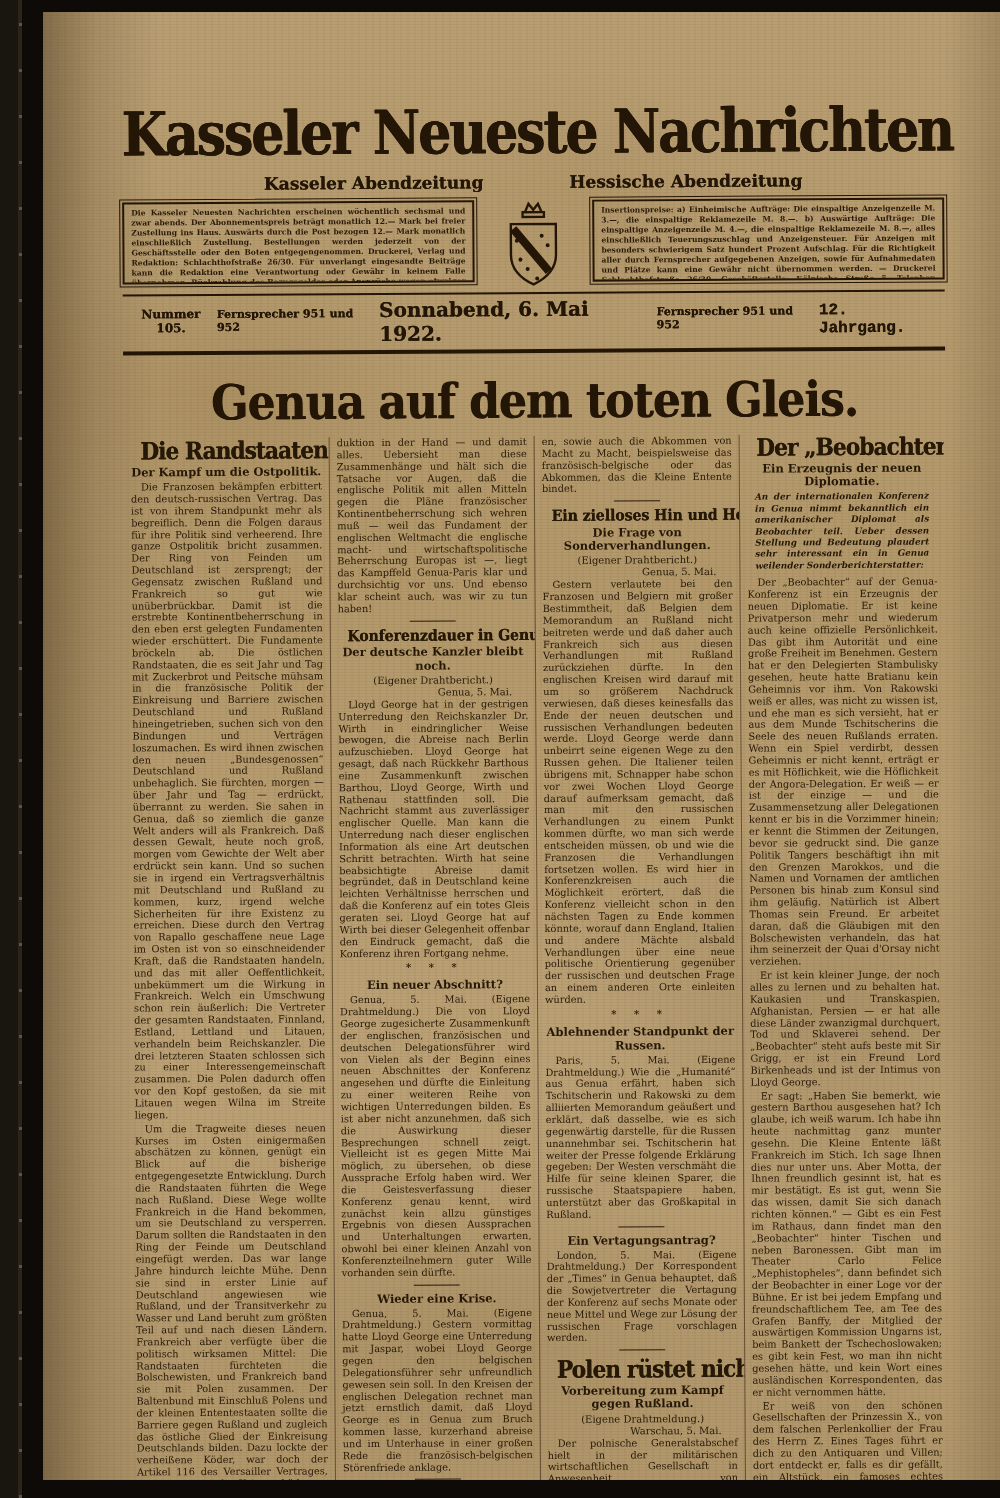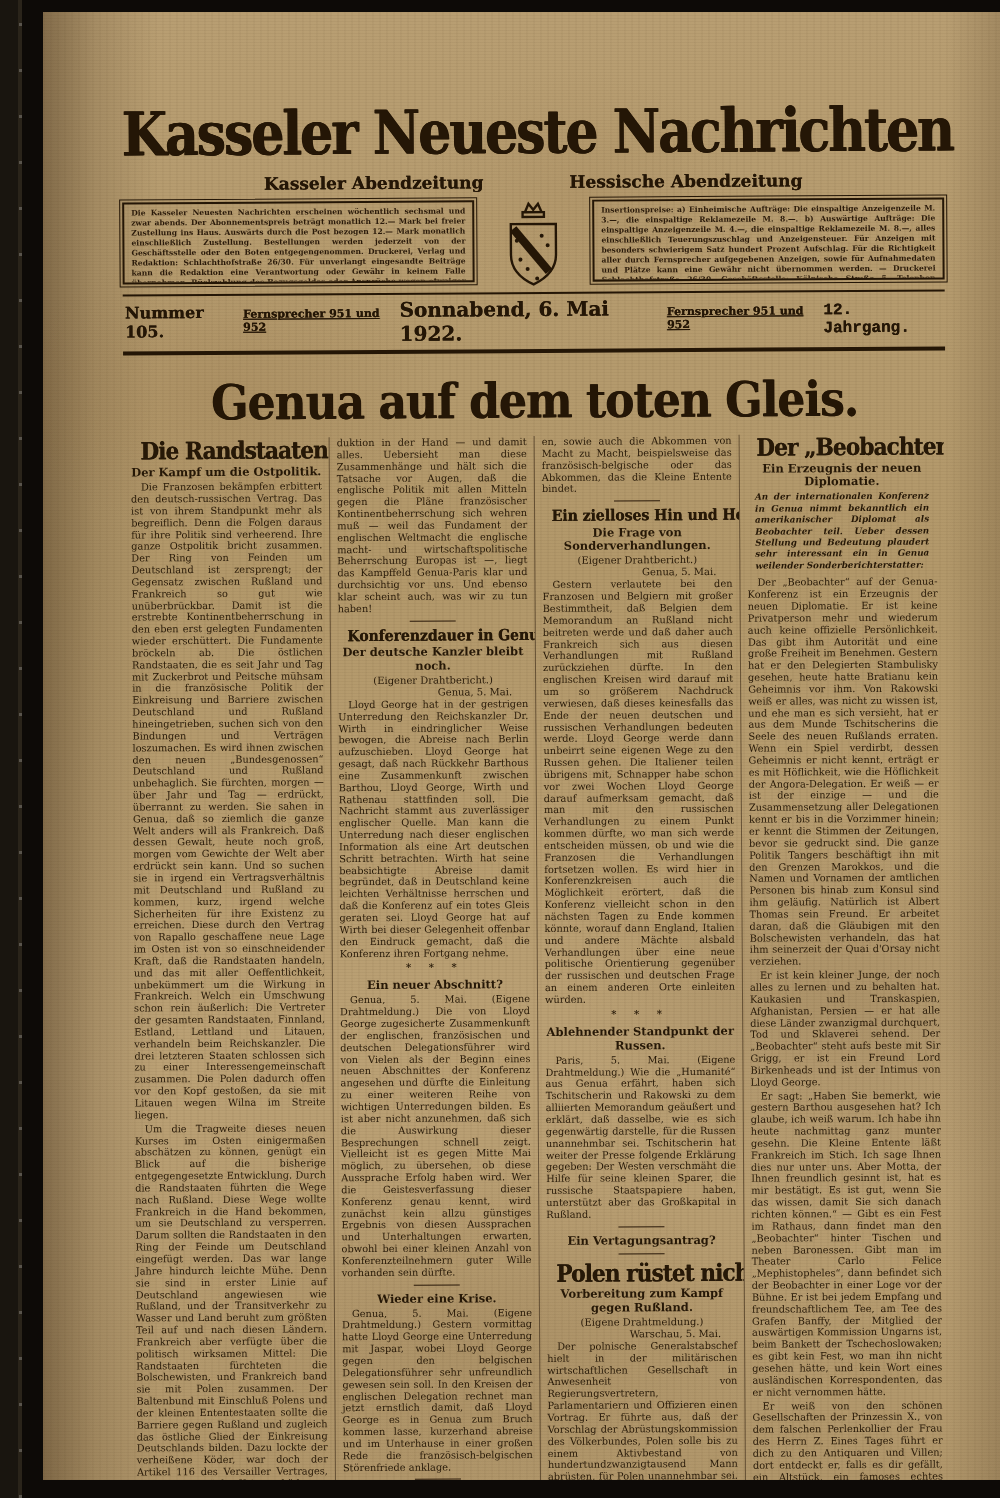--- a/index.html
+++ b/index.html
@@ -51,22 +51,22 @@
     border:2px solid #241606;outline:1px solid #241606;outline-offset:2px;
     padding:4px 7px;font-size:7.6px;line-height:1.32;text-align:justify;
     font-weight:bold;overflow:hidden;color:#2a1a0a;
   }
   
   .datebar{
     margin-top:10px;border-top:2px solid #241606;border-bottom:4px solid #241606;
     padding:3px 2px 4px;display:flex;align-items:baseline;justify-content:space-between;
     text-shadow:.3px 0 0 currentColor;
   }
-  .datebar .num{font-size:16px;font-weight:bold;}
-  .datebar .phone{font-size:11px;font-weight:bold;text-decoration:underline;}
+  .datebar .num{font-size:12px;font-weight:bold;text-align:center;}
+  .datebar .phone{font-size:11px;font-weight:bold;}
   .datebar .date{font-size:20px;font-weight:bold;}
   .datebar .vol{font-size:16px;font-weight:bold;font-family:Liberation Mono, monospace;}
 
   
   .bighead{
     text-align:center;font-size:44px;font-weight:bold;letter-spacing:-1px;
     margin:22px 0 10px;transform:scaleY(1.1);
     text-shadow:.6px 0 0 currentColor;
   }
 
@@ -169,20 +169,21 @@
           <div class="blk b-headline">Ein zielloses Hin und Her.</div>
           <div class="blk b-subhead">Die Frage von Sonderverhandlungen.</div>
           <div class="blk b-credit">(Eigener Drahtbericht.)</div>
           <div class="blk b-dateline">Genua, 5. Mai.</div>
           <div class="blk b-para">Gestern verlautete bei den Franzosen und Belgiern mit großer Bestimmtheit, daß Belgien dem Memorandum an Rußland nicht beitreten werde und daß daher auch Frankreich sich aus diesen Verhandlungen mit Rußland zurückziehen dürfte. In den englischen Kreisen wird darauf mit um so größerem Nachdruck verwiesen, daß dieses keinesfalls das Ende der neuen deutschen und russischen Verhandlungen bedeuten werde. Lloyd George werde dann unbeirrt seine eigenen Wege zu den Russen gehen. Die Italiener teilen übrigens mit, Schnapper habe schon vor zwei Wochen Lloyd George darauf aufmerksam gemacht, daß man mit den russischen Verhandlungen zu einem Punkt kommen dürfte, wo man sich werde entscheiden müssen, ob und wie die Franzosen die Verhandlungen fortsetzen wollen. Es wird hier in Konferenzkreisen auch die Möglichkeit erörtert, daß die Konferenz vielleicht schon in den nächsten Tagen zu Ende kommen könnte, worauf dann England, Italien und andere Mächte alsbald Verhandlungen über eine neue politische Orientierung gegenüber der russischen und deutschen Frage an einem anderen Orte einleiten würden.</div>
           <div class="blk b-stars">* * *</div>
           <div class="blk b-minihead">Ablehnender Standpunkt der Russen.</div>
           <div class="blk b-para">Paris, 5. Mai. (Eigene Drahtmeldung.) Wie die „Humanité“ aus Genua erfährt, haben sich Tschitscherin und Rakowski zu dem alliierten Memorandum geäußert und erklärt, daß dasselbe, wie es sich gegenwärtig darstelle, für die Russen unannehmbar sei. Tschitscherin hat weiter der Presse folgende Erklärung gegeben: Der Westen verschmäht die Hilfe für seine kleinen Sparer, die russische Staatspapiere haben, unterstützt aber das Großkapital in Rußland.</div>
           <div class="blk b-rule"></div>
           <div class="blk b-minihead">Ein Vertagungsantrag?</div>
+          <div class="blk b-para">London, 5. Mai. (Eigene Drahtmeldung.) Der Korrespondent der „Times“ in Genua behauptet, daß die Sowjetvertreter die Vertagung der Konferenz auf sechs Monate oder neue Mittel und Wege zur Lösung der russischen Frage vorschlagen werden.</div>
           <div class="blk b-rule"></div>
           <div class="blk b-headline xl">Polen rüstet nicht ab.</div>
           <div class="blk b-subhead">Vorbereitung zum Kampf gegen Rußland.</div>
           <div class="blk b-credit">(Eigene Drahtmeldung.)</div>
           <div class="blk b-dateline">Warschau, 5. Mai.</div>
           <div class="blk b-para">Der polnische Generalstabschef hielt in der militärischen wirtschaftlichen Gesellschaft in Anwesenheit von Regierungsvertretern, Parlamentariern und Offizieren einen Vortrag. Er führte aus, daß der Vorschlag der Abrüstungskommission des Völkerbundes, Polen solle bis zu einem Aktivbestand von hundertundzwanzigtausend Mann abrüsten, für Polen unannehmbar sei. Polen brauche gegen Rußland mindestens dreihundertundfünfundsiebzigtausend Mann bloß zum defensiven Grenzschutz. Soeben ist eine Regierungsverordnung publiziert worden, wonach die Entlassung der Jahrgänge 1899 und 1900 um Monate verschoben wird.</div>
         </div>
         <div class="col">
           <div class="blk b-headline xl">Der „Beobachter“.</div>
           <div class="blk b-subhead">Ein Erzeugnis der neuen Diplomatie.</div>

